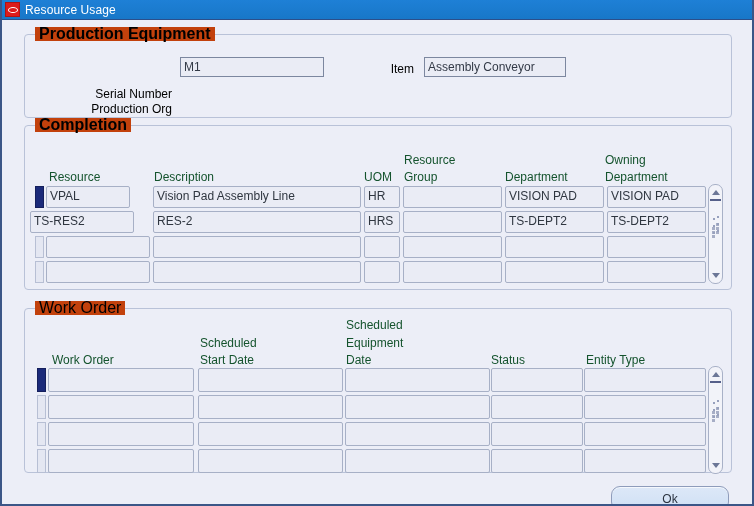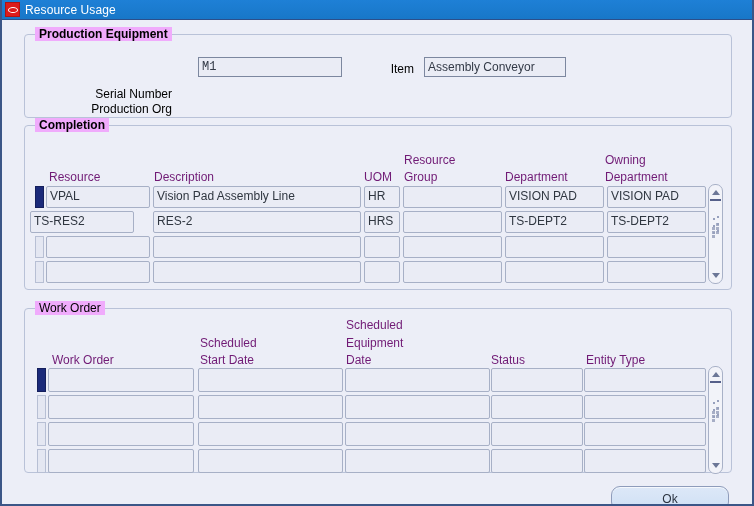--- a/index.html
+++ b/index.html
@@ -78,23 +78,23 @@
     position: absolute;
     box-sizing: border-box;
     border: 1px solid #b9c2d8;
     border-radius: 4px;
     background: transparent;
   }
   .group > .group-title {
     position: absolute;
     top: -8px;
     left: 10px;
-    background: #f0abfc;
+    background: #c2410c;
     padding: 0 4px;
-    font-size: 12px;
+    font-size: 16px;
     line-height: 14px;
     white-space: nowrap;
   }
   .group > .group-title.bold { font-weight: bold; }
 
   
   .lbl {
     position: absolute;
     font-size: 12px;
     line-height: 14px;
@@ -114,21 +114,21 @@
     color: #333a47;
     padding: 1px 2px 0 3px;
     white-space: nowrap;
     overflow: hidden;
   }
   .field.hi { border-color: #7c879f; }
   .colhdr {
     position: absolute;
     font-size: 12px;
     line-height: 14px;
-    color: #701a75;
+    color: #14532d;
     white-space: nowrap;
   }
   .row-marker {
     position: absolute;
     width: 9px;
     box-sizing: border-box;
     background: #e4e7f2;
     border: 1px solid #b7bfd4;
   }
   .row-marker.sel {
@@ -237,21 +237,21 @@
     <span class="title-text">Resource Usage</span>
   </div>
 
   <div class="client">
 
     <div class="group" style="left:22px; top:14px; width:708px; height:84px;">
       <span class="group-title bold">Production Equipment</span>
     </div>
 
     <div class="lbl right" style="left:50px; top:42px; width:120px;margin-top:40px;">Production Org</div>
-    <div class="field hi" style="left:196px; top:37px; width:144px; height:20px;font-family:Liberation Mono, monospace;">M1</div>
+    <div class="field hi" style="left:178px; top:37px; width:144px; height:20px;">M1</div>
 
     <div class="lbl right" style="left:50px; top:67px; width:120px;">Serial Number</div>
 
     <div class="lbl right" style="left:328px; top:42px; width:84px;">Item</div>
     <div class="field hi" style="left:422px; top:37px; width:142px; height:20px;">Assembly Conveyor</div>
 
     <div class="group" style="left:22px; top:105px; width:708px; height:165px;">
       <span class="group-title bold">Completion</span>
     </div>
 
@@ -263,21 +263,21 @@
 
     <div class="colhdr" style="left:402px; top:133px;">Resource</div>
     <div class="colhdr" style="left:402px; top:150px;">Group</div>
 
     <div class="colhdr" style="left:503px; top:150px;">Department</div>
 
     <div class="colhdr" style="left:603px; top:133px;">Owning</div>
     <div class="colhdr" style="left:603px; top:150px;">Department</div>
 
     <div class="row-marker sel" style="left:33px; top:166px; height:22px;"></div>
-    <div class="cell" style="left:44px; top:166px; width:104px; height:22px;">VPAL</div>
+    <div class="cell" style="left:44px; top:166px; width:84px; height:22px;">VPAL</div>
     <div class="cell" style="left:151px; top:166px; width:208px; height:22px;">Vision Pad Assembly Line</div>
     <div class="cell" style="left:362px; top:166px; width:36px; height:22px;">HR</div>
     <div class="cell" style="left:401px; top:166px; width:99px; height:22px;"></div>
     <div class="cell" style="left:503px; top:166px; width:99px; height:22px;">VISION PAD</div>
     <div class="cell" style="left:605px; top:166px; width:99px; height:22px;">VISION PAD</div>
 
     <div class="row-marker" style="left:33px; top:191px; height:22px;"></div>
     <div class="cell" style="left:28px; top:191px; width:104px; height:22px;">TS-RES2</div>
     <div class="cell" style="left:151px; top:191px; width:208px; height:22px;">RES-2</div>
     <div class="cell" style="left:362px; top:191px; width:36px; height:22px;">HRS</div>

